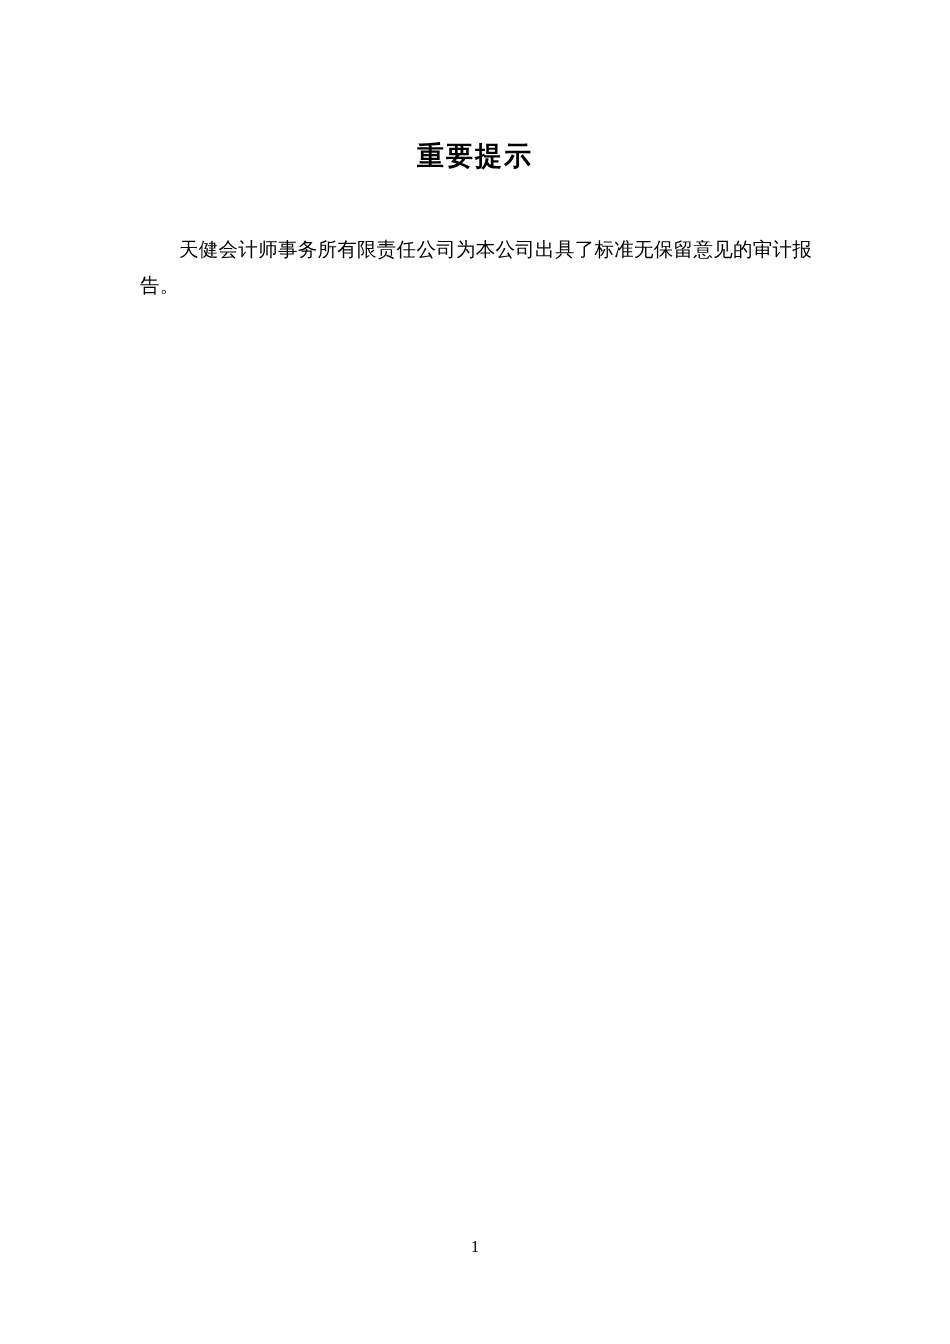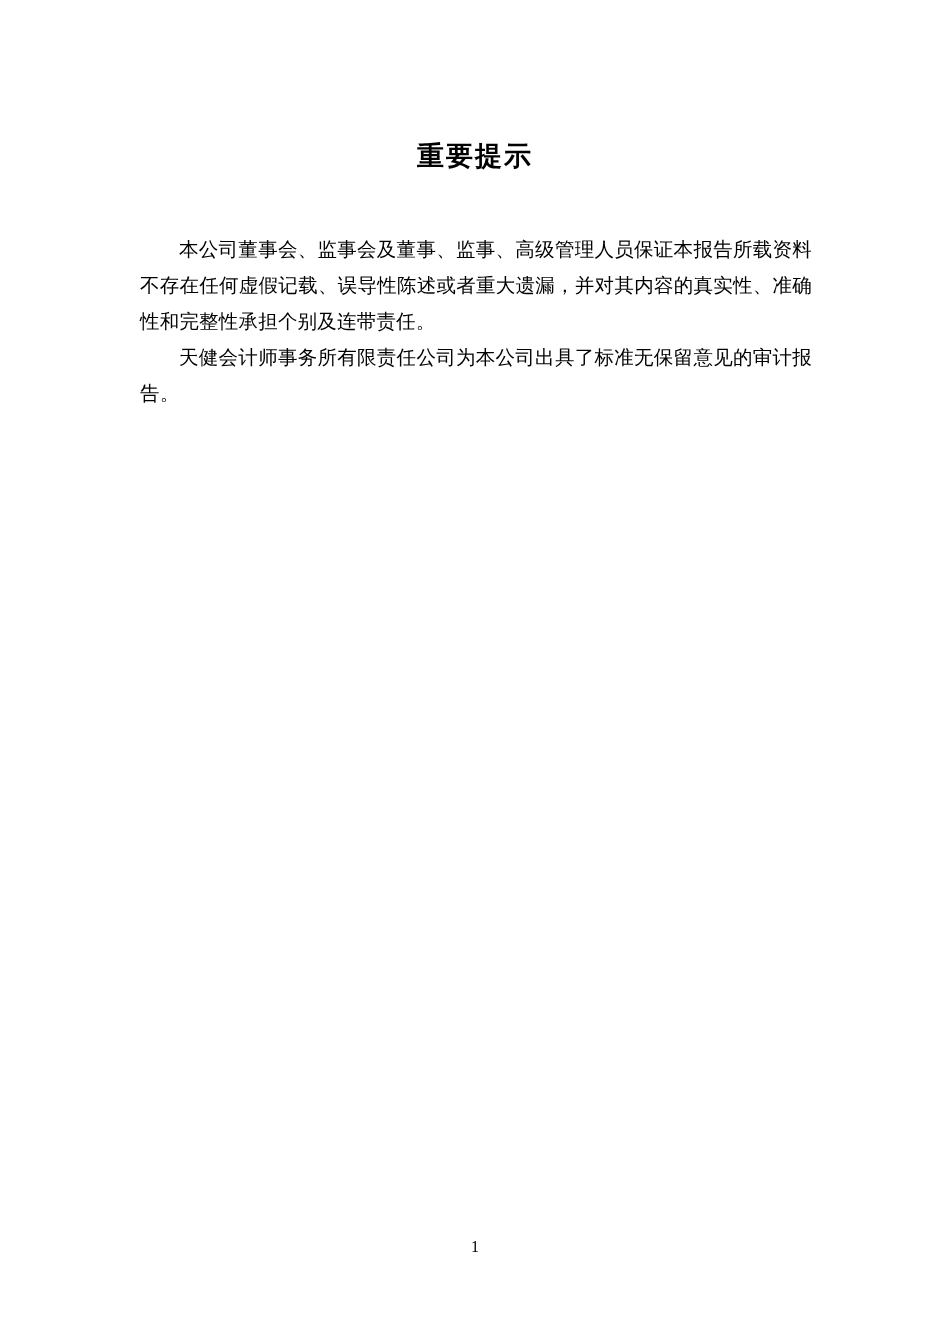--- a/index.html
+++ b/index.html
@@ -61,19 +61,18 @@
   }
 </style>
 </head>
 <body>
 
 <div class="page">
 
   <div class="doc-title">重要提示</div>
 
   <div class="body-block">
-    <p class="para">本公司董事会、监事会及董事、监事、高级管理人员保证本报告所载资料不存在任何虚假记载、误导性陈述或者重大遗漏，并对其内容的真实性、准确性和完整性承担个别及连带责任。</p>
     <p class="para">天健会计师事务所有限责任公司为本公司出具了标准无保留意见的审计报告。</p>
   </div>
 
   <div class="page-number">1</div>
 
 </div>
 
 </body></html>

